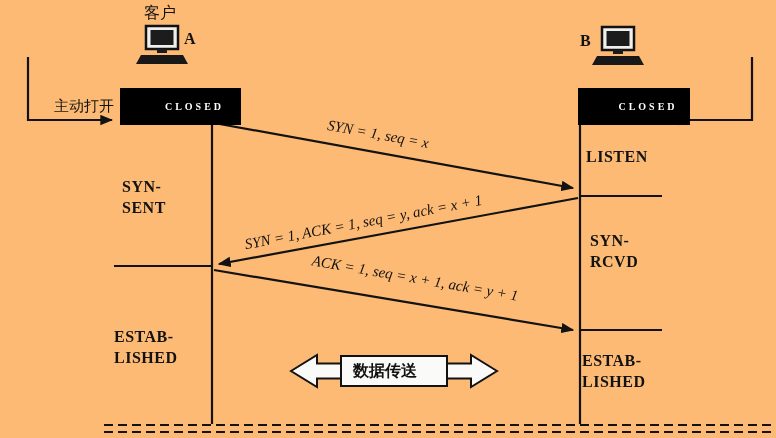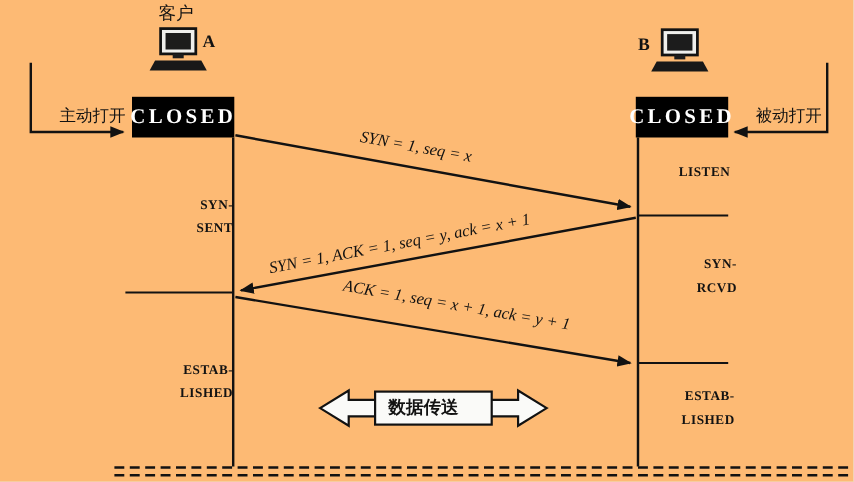--- a/index.html
+++ b/index.html
@@ -5,24 +5,24 @@
   html,body{margin:0;padding:0;background:#e9e9e9;}
   .stage{
     position:relative;width:776px;height:438px;background:#fdba74;overflow:hidden;
     font-family:"Liberation Serif","DejaVu Serif",serif;color:#121212;
   }
   .stage svg.overlay{position:absolute;left:0;top:0;}
   .lbl{position:absolute;line-height:1.25;}
   .cn{font-size:16px;}
   .cn-sm{font-size:15px;}
   .host{font-weight:bold;font-size:16px;}
-  .state{font-weight:bold;font-size:12px;text-align:right;white-space:pre-line;line-height:21px;letter-spacing:.5px;}
+  .state{font-weight:bold;font-size:16px;text-align:left;white-space:pre-line;line-height:21px;letter-spacing:.5px;}
   .closed{
-    position:absolute;background:#000;color:#fff;font-weight:bold;font-size:19px;letter-spacing:3px;
-    display:flex;align-items:center;justify-content:center;
+    position:absolute;background:#000;color:#fff;font-weight:bold;font-size:10px;letter-spacing:3px;
+    display:flex;align-items:center;justify-content:center;padding-left:28px;
   }
   .msg{font-style:italic;font-size:15px;text-align:center;transform-origin:center center;white-space:nowrap;}
   .center{text-align:center;}
   .dt-label{font-weight:bold;font-size:16px;text-align:center;}
 </style>
 </head>
 <body>
 
 <div class="stage">
 
@@ -72,21 +72,20 @@
       <polygon points="3,29 45,29 50,38 -2,38" fill="#181818" stroke="none"></polygon>
     </g>
   </svg>
 
   <div class="lbl cn center" style="left:128px;top:3px;width:64px;">客户</div>
 
   <div class="lbl host" style="left:184px;top:29px;width:16px;">A</div>
   <div class="lbl host" style="left:580px;top:31px;width:16px;">B</div>
 
   <div class="lbl cn-sm center" style="left:42px;top:97px;width:84px;">主动打开</div>
-  <div class="lbl cn-sm center" style="left:678px;top:97px;width:78px;">被动打开</div>
 
   <div class="closed" style="left:120px;top:88px;width:93px;height:37px;">CLOSED</div>
   <div class="closed" style="left:578px;top:88px;width:84px;height:37px;">CLOSED</div>
 
   <div class="lbl state" style="left:122px;top:176px;width:90px;">SYN-
 SENT</div>
   <div class="lbl state" style="left:114px;top:326px;width:98px;">ESTAB-
 LISHED</div>
 
   <div class="lbl state" style="left:586px;top:146px;width:78px;">LISTEN</div>

